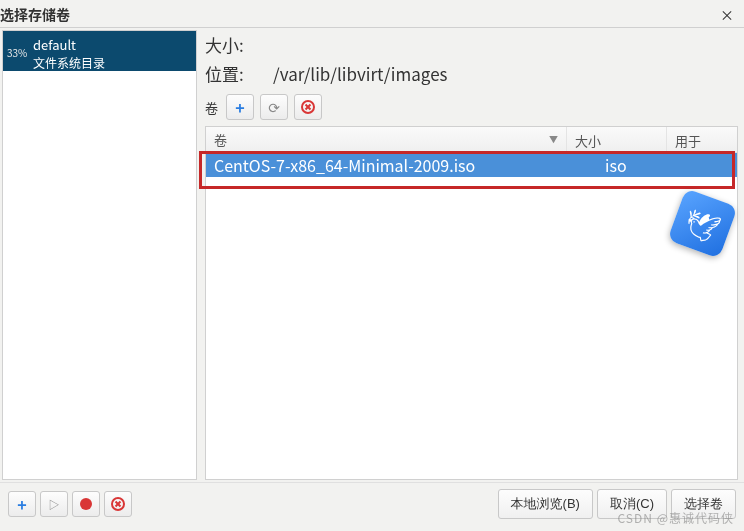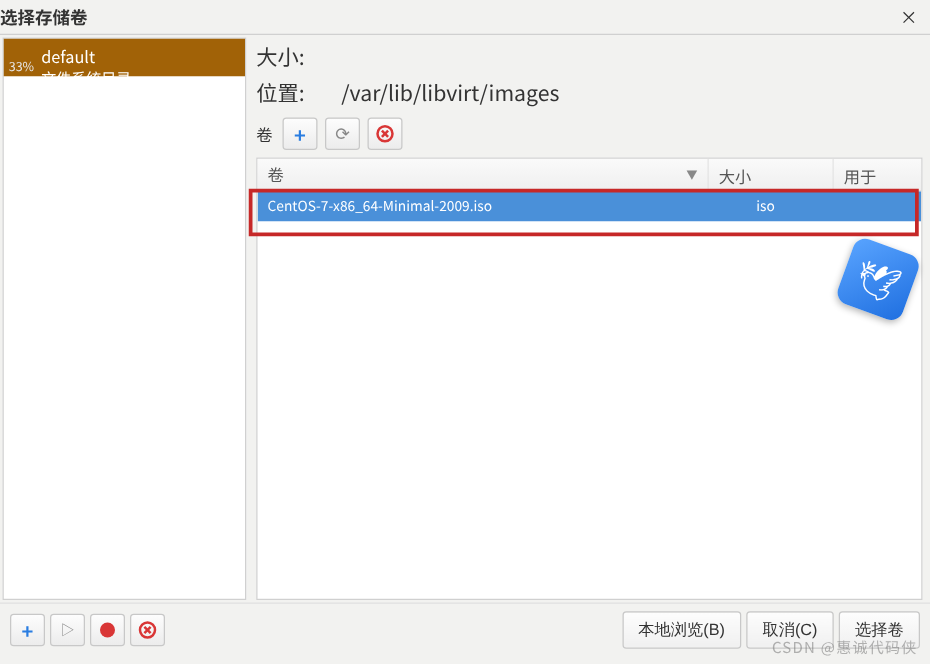--- a/index.html
+++ b/index.html
@@ -39,25 +39,25 @@
     }
     
     .sidebar {
       width: 195px;
       border: 1px solid #d0d0d0;
       background: #fff;
       margin: 2px 4px 2px 2px;
       position: relative;
     }
     .pool-item {
-      background: #a16207;
+      background: #0c4a6e;
       color: #fff;
       padding: 4px 6px 6px 30px;
       position: relative;
-      height: 30px;
+      height: 40px;
     }
     .pool-pct {
       position: absolute;
       left: 4px;
       top: 14px;
       font-size: 10px;
       color: #e8e8e8;
     }
     .pool-name { font-size: 13px; display: block; }
     .pool-sub { font-size: 12px; display: block; }
@@ -138,21 +138,21 @@
     .col-format { width: 70px; border-right: 1px solid #e4e4e4; }
     .col-used { width: 70px; }
     .sort-chev { font-size: 9px; color: #888; }
     .list-body { height: calc(100% - 26px); overflow: auto; }
     .list-row {
       display: flex;
       background: #4a90d9;
       color: #fff;
       height: 24px;
       align-items: center;
-      font-size: 11px;
+      font-size: 16px;
     }
     .highlight-box {
       position: absolute;
       border: 3px solid #c62828;
       pointer-events: none;
       z-index: 50;
       left: 199px;
       top: 151px;
       width: 536px;
       height: 38px;

